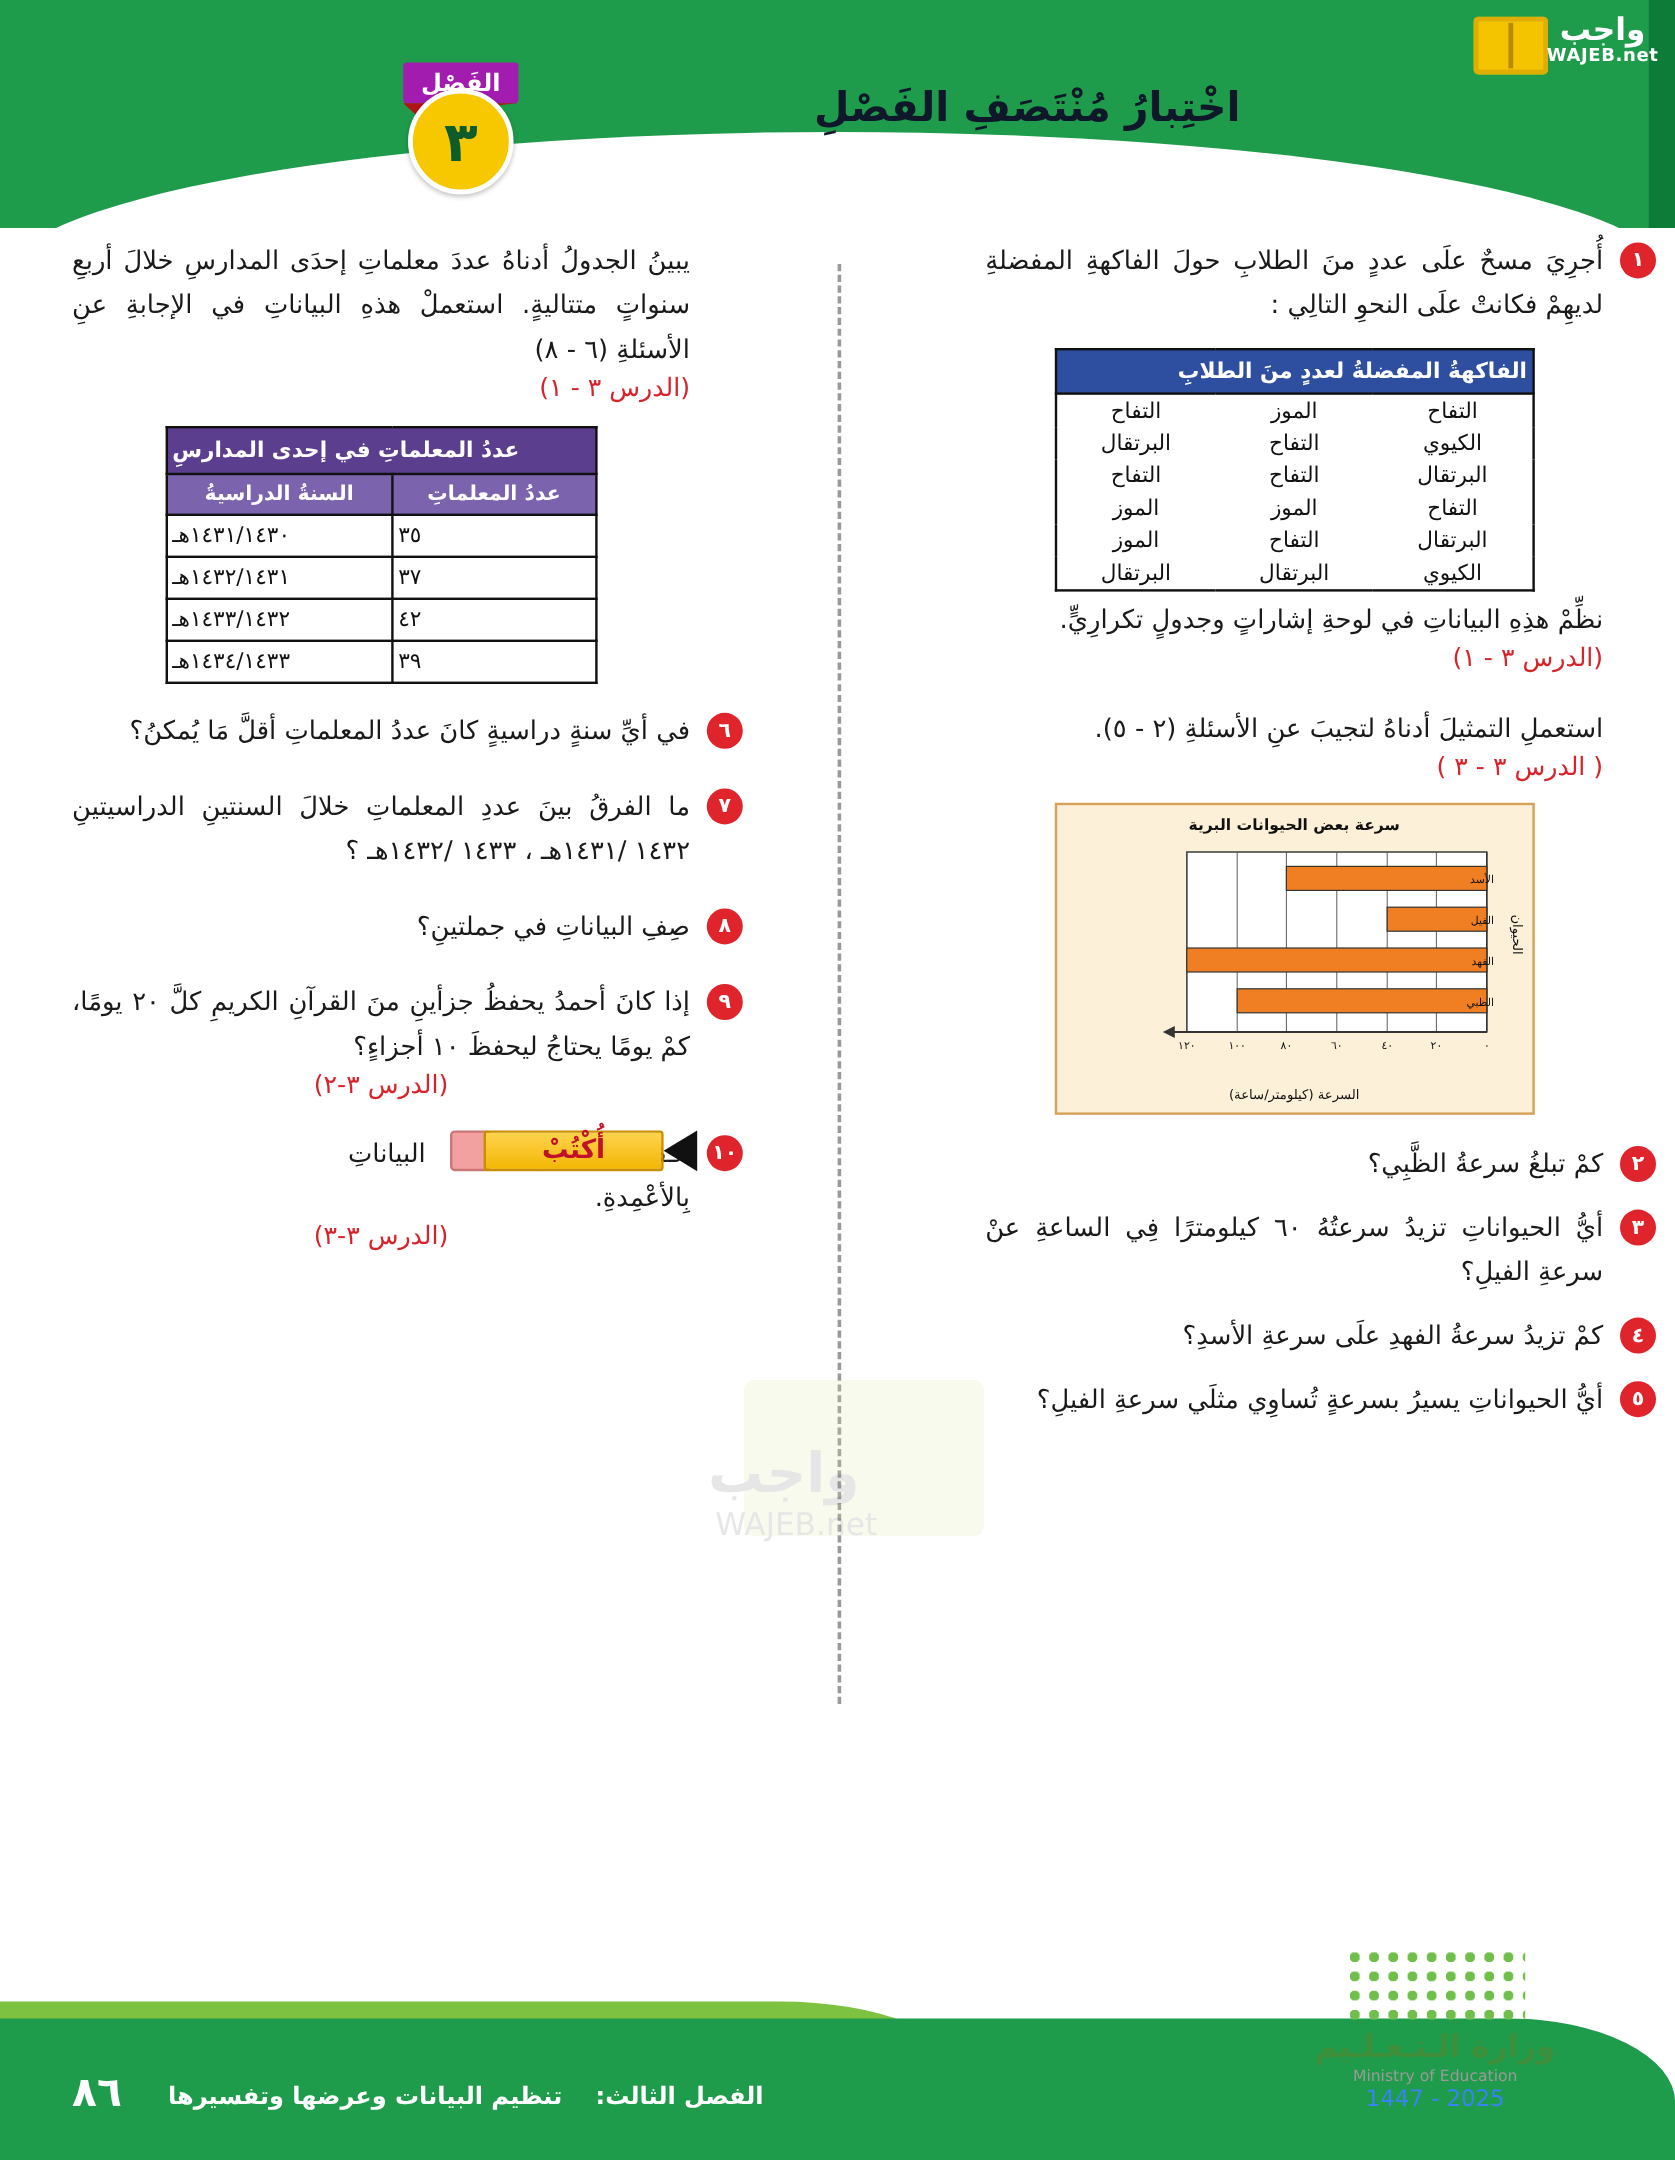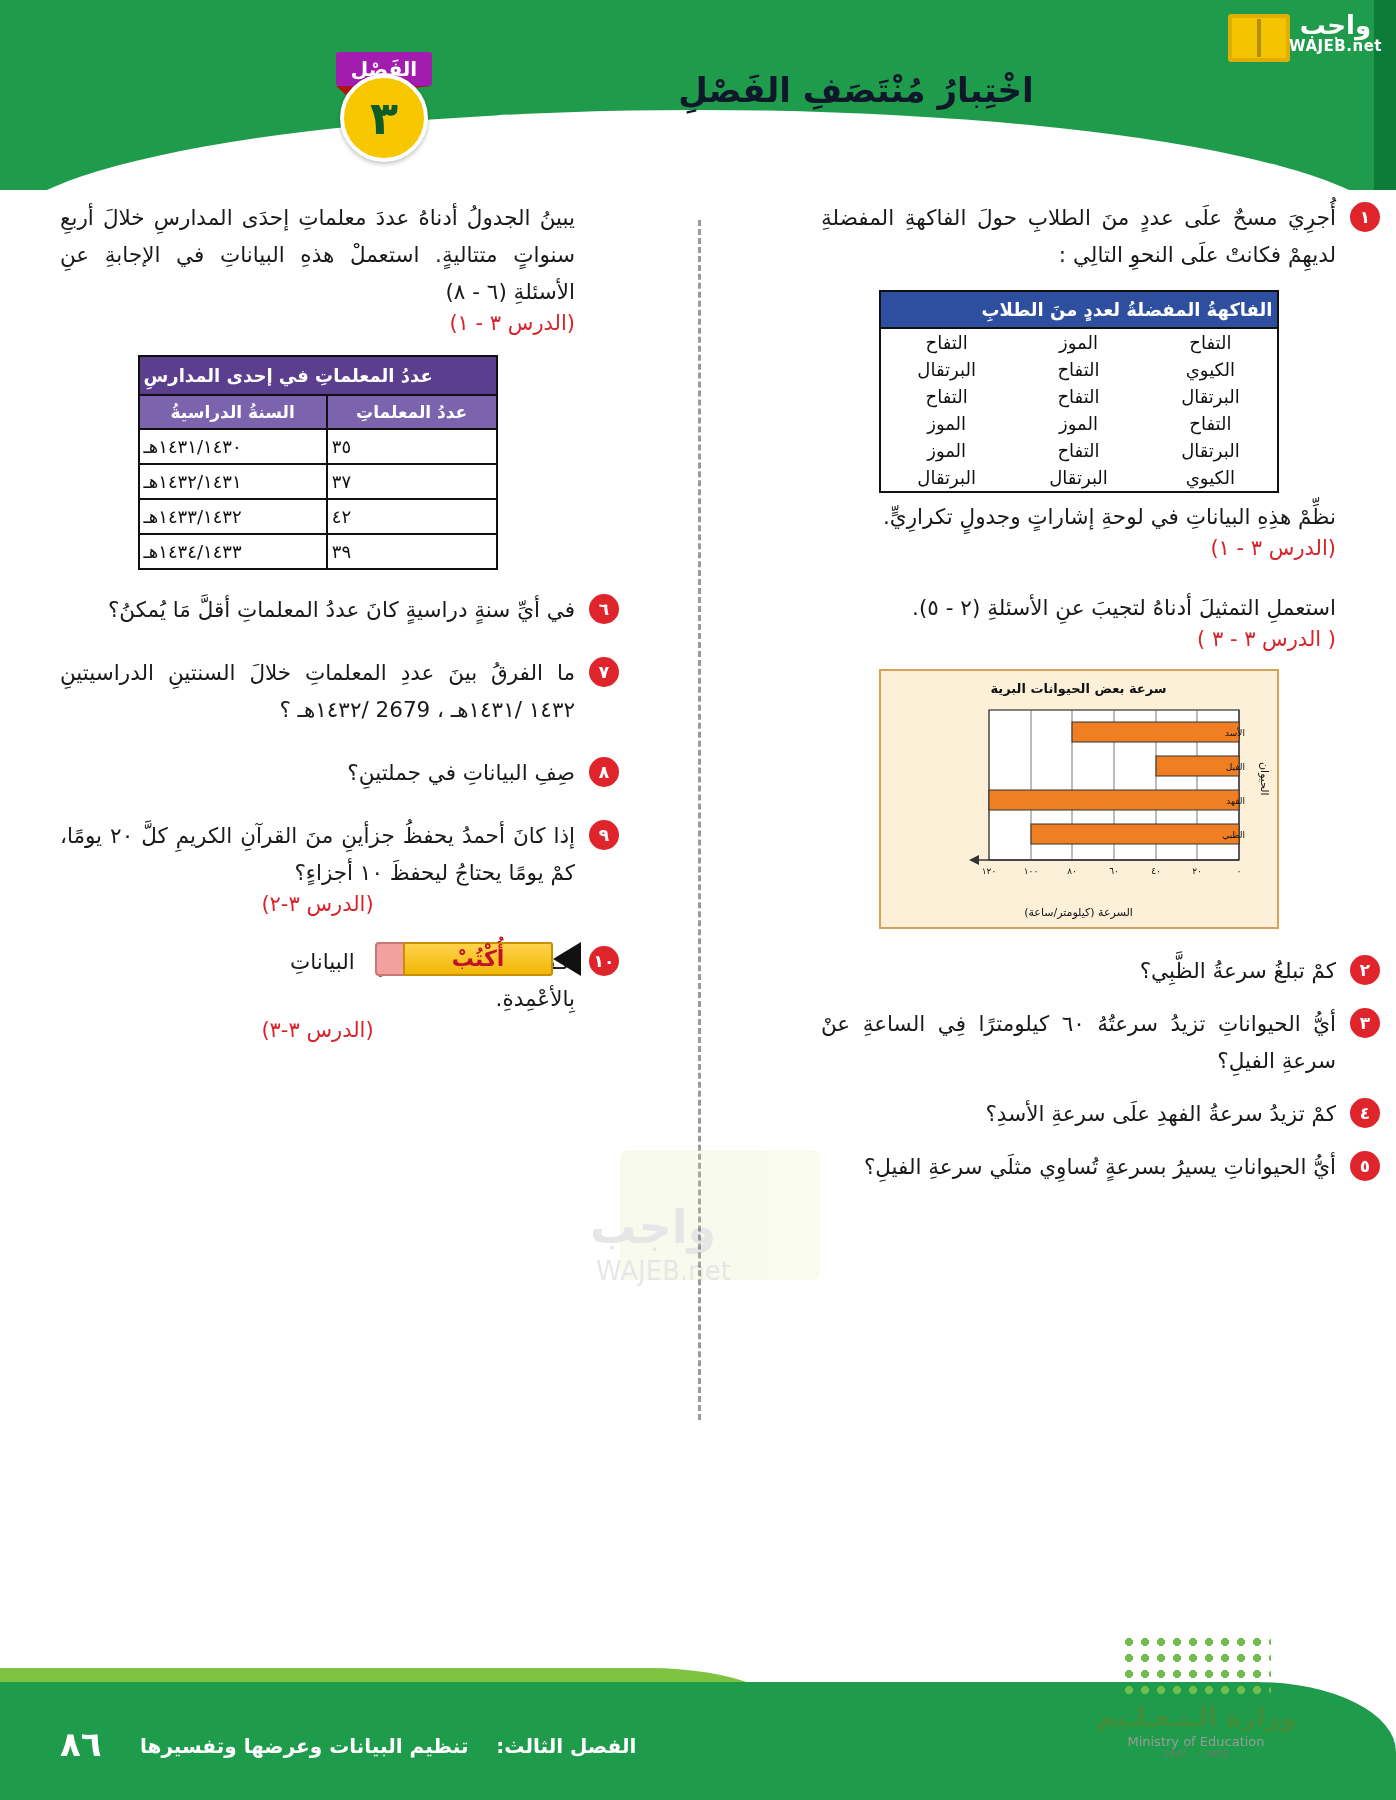--- a/index.html
+++ b/index.html
@@ -209,21 +209,21 @@
   #moe-logo{
     position:absolute; bottom:40px; right:70px; width:260px; text-align:center; direction:rtl;
   }
   #moe-dots{
     width:150px; height:62px; margin:0 auto 6px auto;
     background-image:radial-gradient(#6fbf4a 36%, transparent 38%);
     background-size:16px 16px;
   }
   #moe-name{ color:#3f8f3a; font-size:26px; font-weight:bold; }
   #moe-en{ color:#9a9a9a; font-size:13px; margin-top:2px; }
-  #moe-year{ color:#737373; font-size:10px;font-family:Liberation Mono, monospace; }
+  #moe-year{ color:#3b82f6; font-size:19px; }
 </style>
 </head>
 <body>
 
 <div id="top-banner">
   <div id="banner-curve2"></div>
   <div id="banner-curve"></div>
   <div id="left-green-strip"></div>
 
   <div class="logo-box">
@@ -401,21 +401,21 @@
       </tbody>
     </table>
 
     <div class="q-row" style="margin-top:22px">
       <div class="q-num">٦</div>
       <div class="q-text">في أيِّ سنةٍ دراسيةٍ كانَ عددُ المعلماتِ أقلَّ مَا يُمكنُ؟</div>
     </div>
 
     <div class="q-row" style="margin-top:26px">
       <div class="q-num">٧</div>
-      <div class="q-text">ما الفرقُ بينَ عددِ المعلماتِ خلالَ السنتينِ الدراسيتينِ ١٤٣٢ /١٤٣١هـ ، 2679 /١٤٣٢هـ ؟</div>
+      <div class="q-text">ما الفرقُ بينَ عددِ المعلماتِ خلالَ السنتينِ الدراسيتينِ ١٤٣٢ /١٤٣١هـ ، ١٤٣٣ /١٤٣٢هـ ؟</div>
     </div>
 
     <div class="q-row" style="margin-top:26px">
       <div class="q-num">٨</div>
       <div class="q-text">صِفِ البياناتِ في جملتينِ؟</div>
     </div>
 
     <div class="q-row" style="margin-top:26px">
       <div class="q-num">٩</div>
       <div class="q-text">إذا كانَ أحمدُ يحفظُ جزأينِ منَ القرآنِ الكريمِ كلَّ ٢٠ يومًا، كمْ يومًا يحتاجُ ليحفظَ ١٠ أجزاءٍ؟</div>

